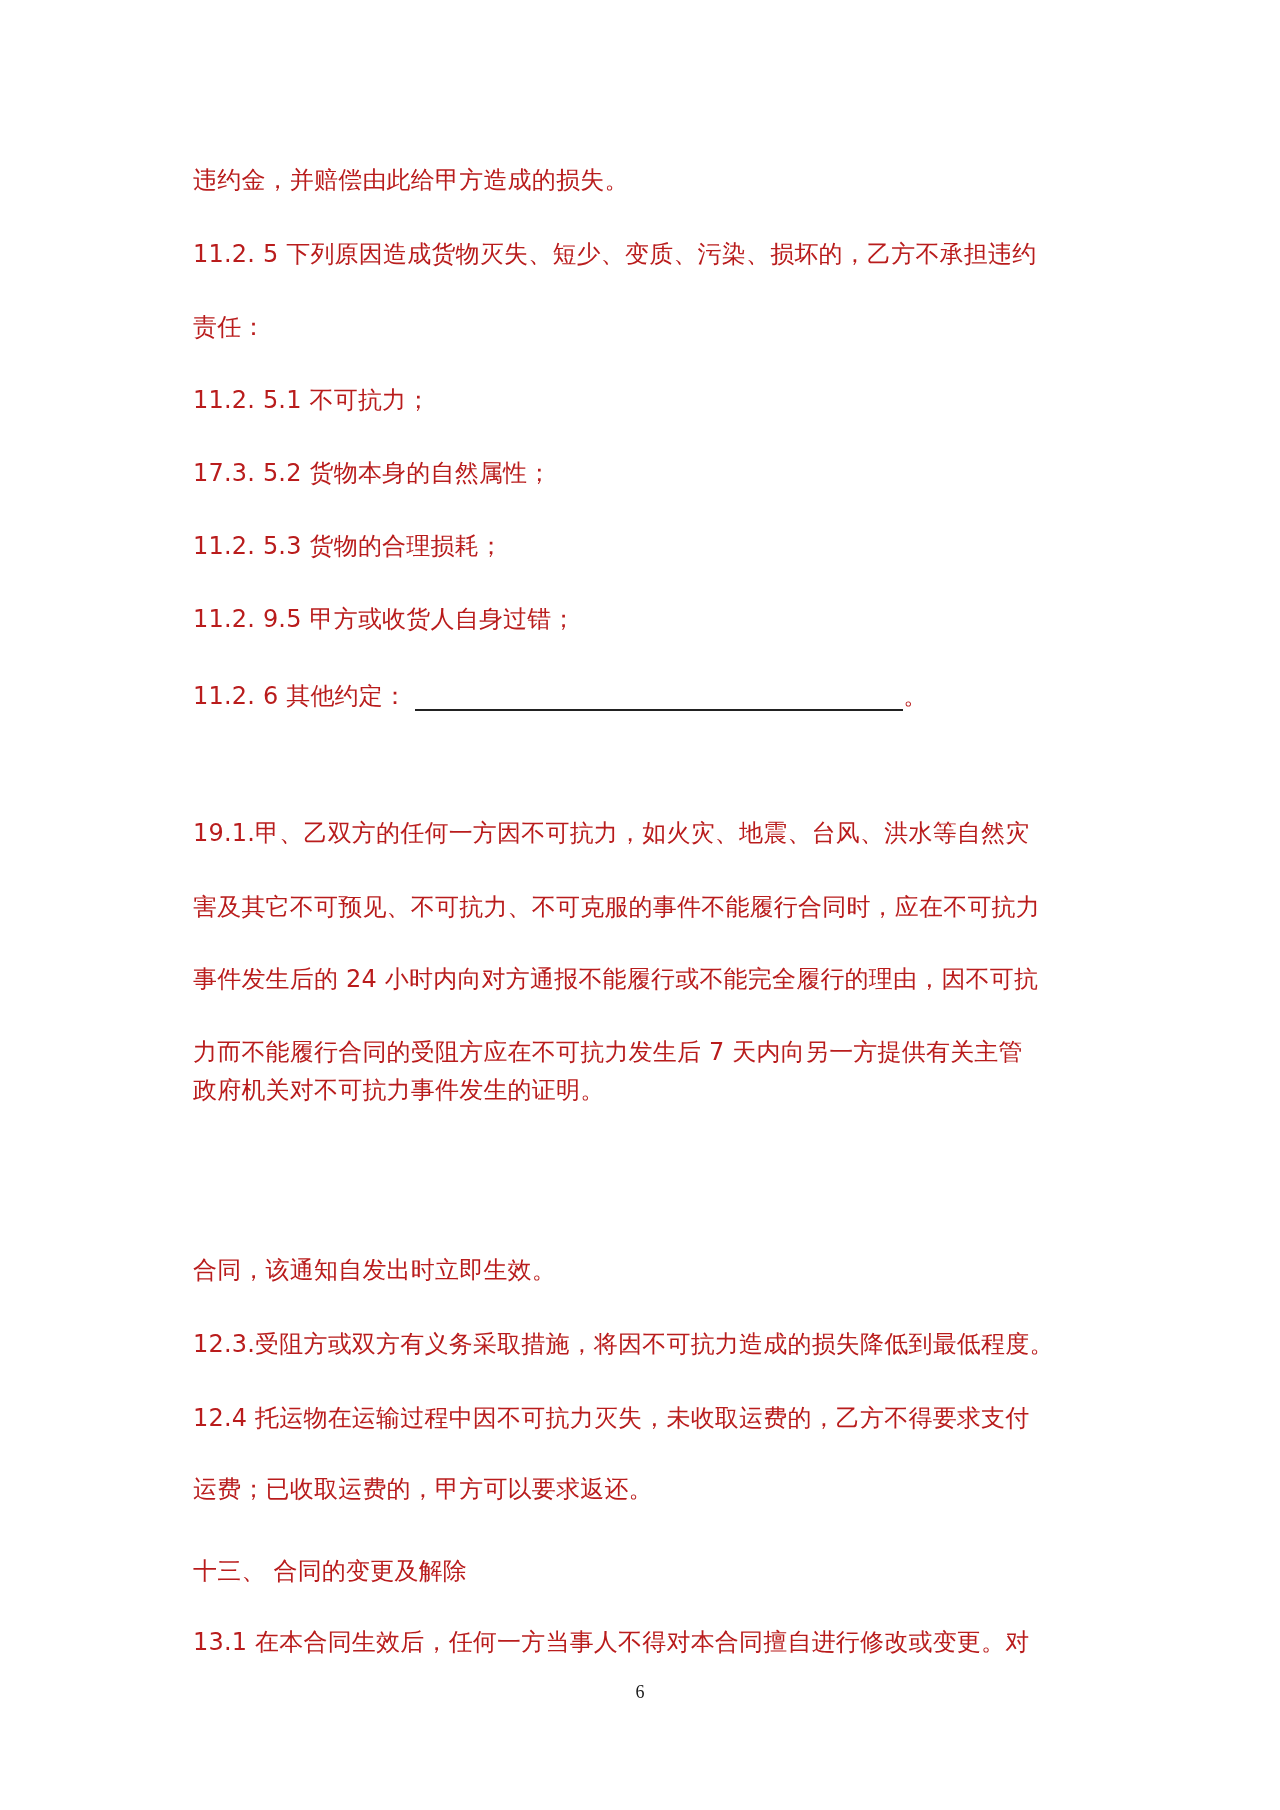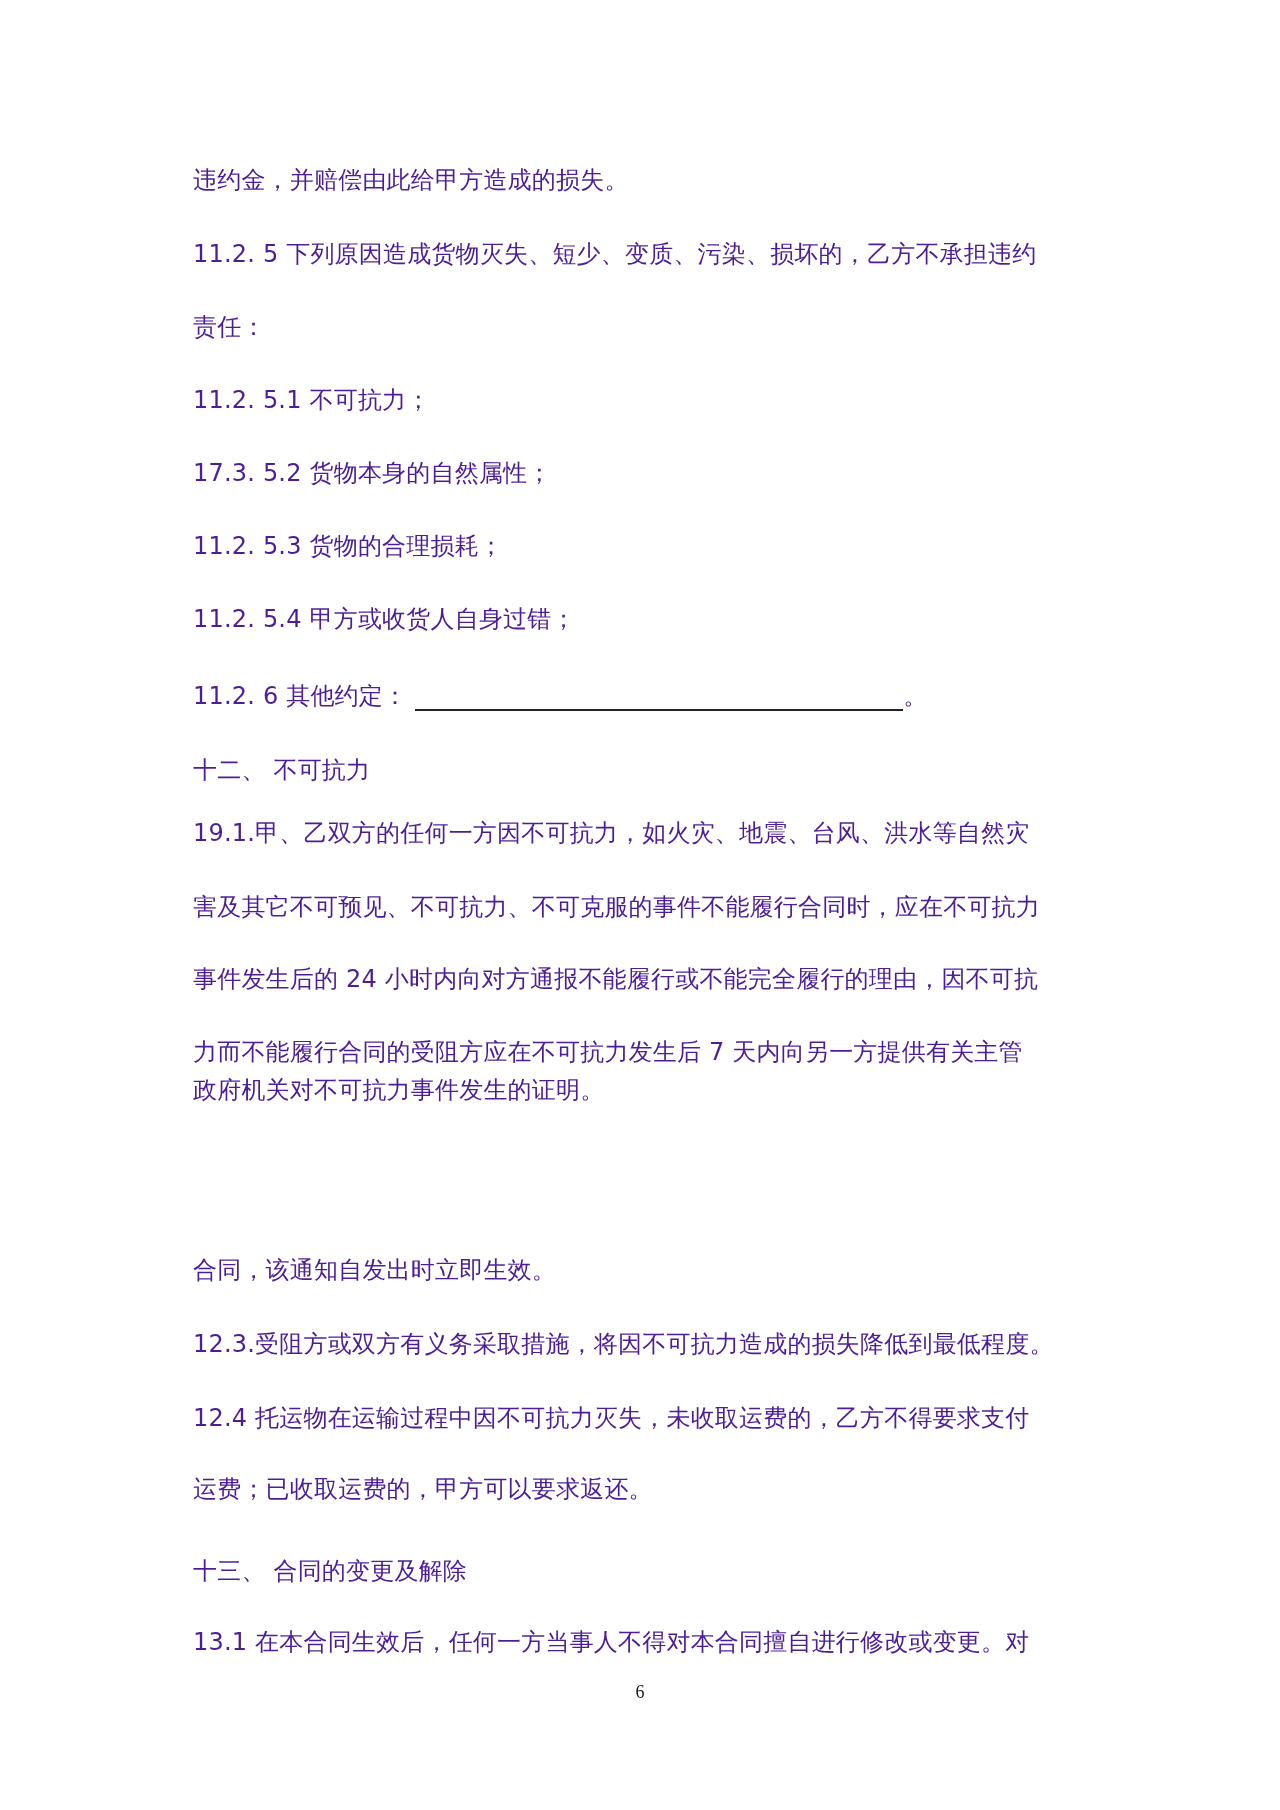--- a/index.html
+++ b/index.html
@@ -6,21 +6,21 @@
   body { width: 1280px; height: 1810px; position: relative; overflow: hidden; }
   .page { position: absolute; left: 0; top: 0; width: 1280px; height: 1810px; background: #ffffff; }
   .line {
     position: absolute;
     left: 193px;
     width: 900px;
     height: 30px;
     line-height: 30px;
     font-family: "DejaVu Sans", "Liberation Sans", sans-serif;
     font-size: 24px;
-    color: #4c1d95;
+    color: #b91c1c;
     white-space: nowrap;
     letter-spacing: 0.2px;
   }
   .blank-line {
     display: inline-block;
     width: 488px;
     height: 24px;
     border-bottom: 2px solid #222;
     vertical-align: bottom;
     margin-left: 8px;
@@ -39,25 +39,24 @@
 </head>
 <body>
 
 <div class="page">
   <div class="line" style="top:165px">违约金，并赔偿由此给甲方造成的损失。</div>
   <div class="line" style="top:239px">11.2. 5 下列原因造成货物灭失、短少、变质、污染、损坏的，乙方不承担违约</div>
   <div class="line" style="top:312px">责任：</div>
   <div class="line" style="top:385px">11.2.  5.1 不可抗力；</div>
   <div class="line" style="top:458px">17.3.  5.2 货物本身的自然属性；</div>
   <div class="line" style="top:531px">11.2.  5.3 货物的合理损耗；</div>
-  <div class="line" style="top:604px">11.2.  5.4 甲方或收货人自身过错；</div>
+  <div class="line" style="top:604px">11.2.  9.5 甲方或收货人自身过错；</div>
   <div class="line" style="top:681px">
     <span>11.2.  6 其他约定：</span><span class="blank-line"></span><span>。</span>
   </div>
-  <div class="line" style="top:755px">十二、  不可抗力</div>
   <div class="line" style="top:818px">19.1.甲、乙双方的任何一方因不可抗力，如火灾、地震、台风、洪水等自然灾</div>
   <div class="line" style="top:892px">害及其它不可预见、不可抗力、不可克服的事件不能履行合同时，应在不可抗力</div>
   <div class="line" style="top:964px">事件发生后的 24 小时内向对方通报不能履行或不能完全履行的理由，因不可抗</div>
   <div class="line" style="top:1037px">力而不能履行合同的受阻方应在不可抗力发生后 7 天内向另一方提供有关主管</div>
   <div class="line" style="top:1075px">政府机关对不可抗力事件发生的证明。</div>
   <div class="line" style="top:1255px">合同，该通知自发出时立即生效。</div>
   <div class="line" style="top:1329px">12.3.受阻方或双方有义务采取措施，将因不可抗力造成的损失降低到最低程度。</div>
   <div class="line" style="top:1403px">12.4 托运物在运输过程中因不可抗力灭失，未收取运费的，乙方不得要求支付</div>
   <div class="line" style="top:1474px">运费；已收取运费的，甲方可以要求返还。</div>
   <div class="line" style="top:1556px">十三、  合同的变更及解除</div>

